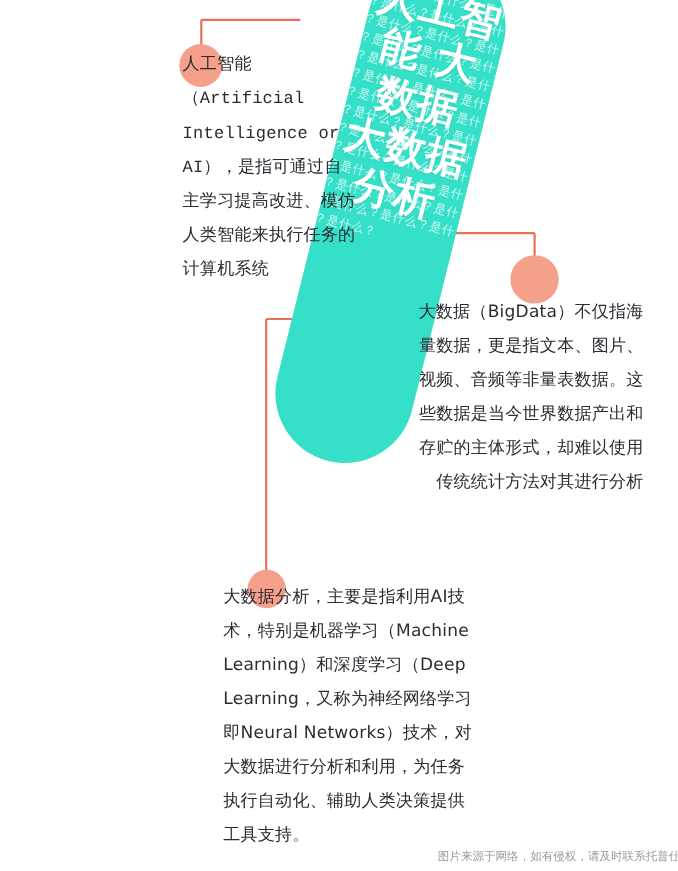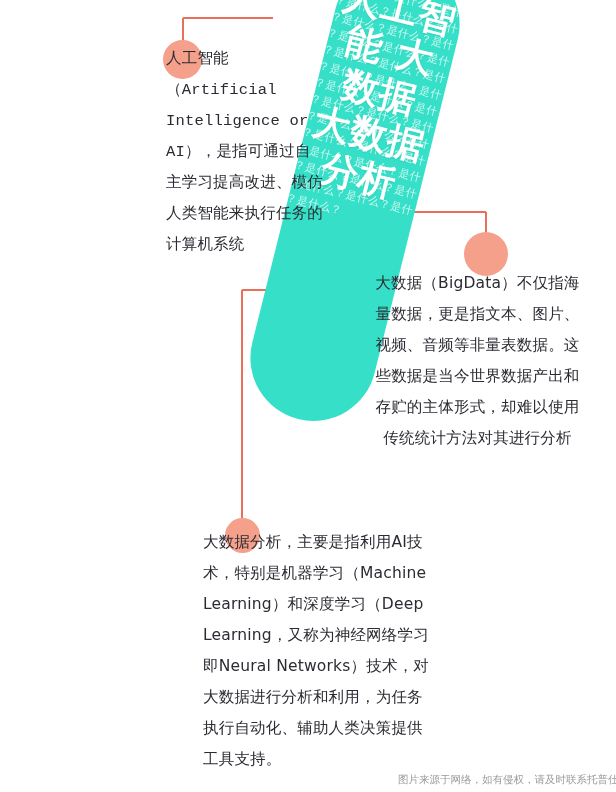--- a/index.html
+++ b/index.html
@@ -96,21 +96,21 @@
   .block-ai {
     left: 166px;
     top: 44px;
     width: 160px;
     font-family: Liberation Mono, monospace;
   }
   .block-bd {
     left: 370px;
     top: 268px;
     width: 215px;
-    text-align: center;
+    text-align: right;
   }
   .block-bda {
     left: 162px;
     top: 527px;
     width: 230px;
     margin-left: 41px;
   }
 
   
   .footer {

